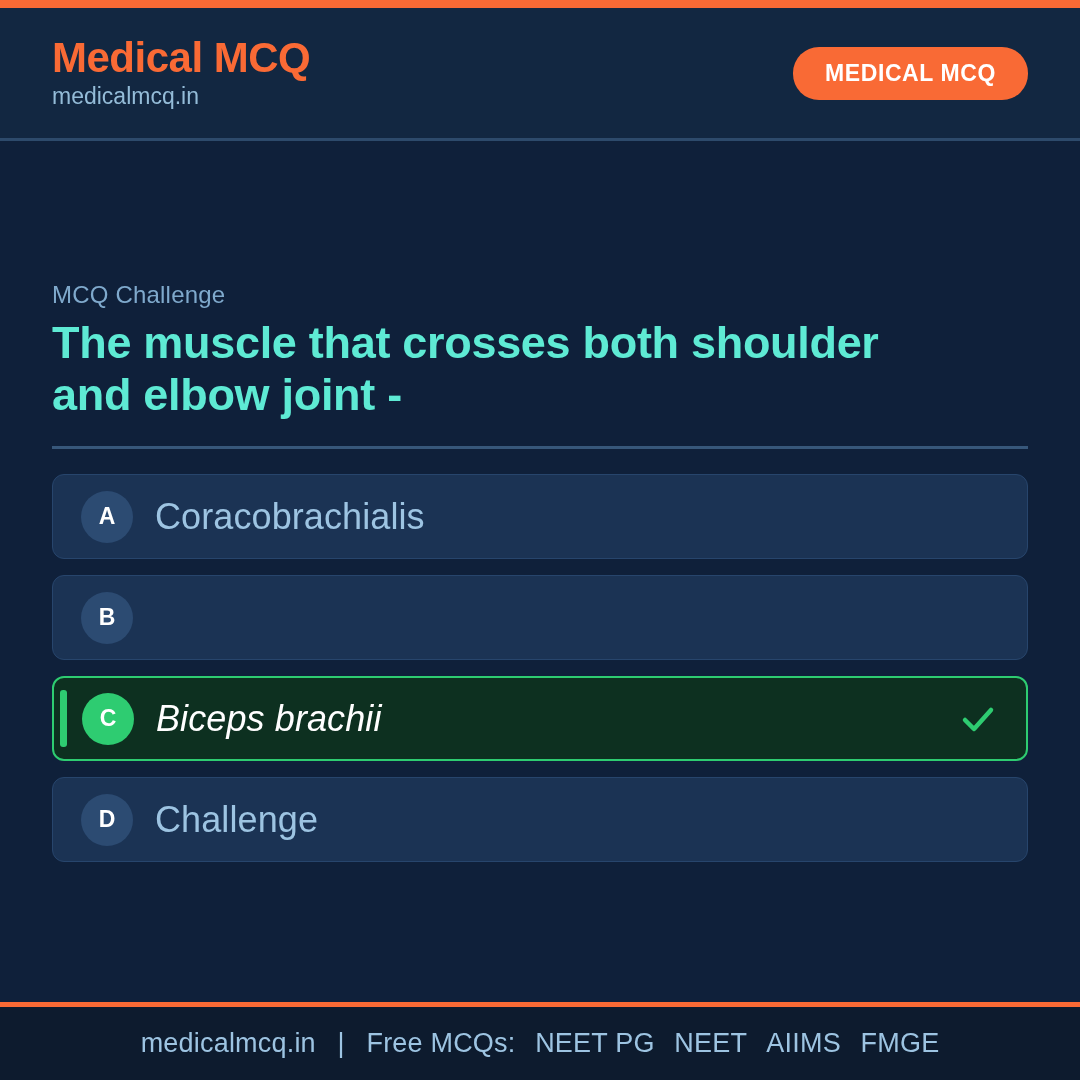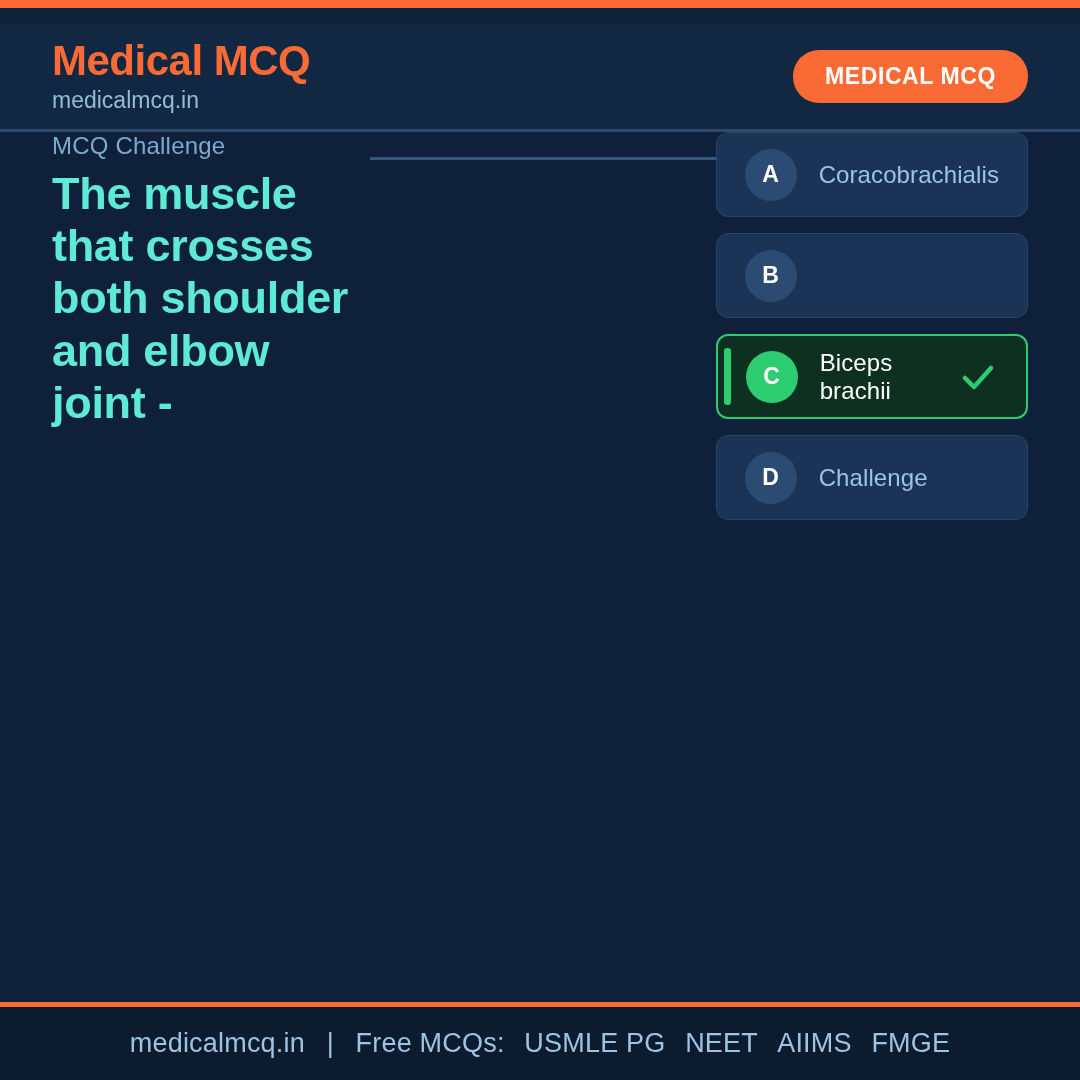--- a/index.html
+++ b/index.html
@@ -29,30 +29,29 @@
   .top-accent {
     height: 8px;
     width: 100%;
     background: #f96a35;
     flex: 0 0 auto;
   }
 
   
   .header {
     flex: 0 0 auto;
-    height: 108px;
+    height: 133px;
     background: #122741;
     border-bottom: 3px solid #2b4straightline;
     border-bottom: 3px solid #2d4a6b;
     display: flex;
     align-items: center;
     justify-content: space-between;
     padding: 0 52px;
     position: relative;
-    margin-top: 16px;
   }
 
   .brand {
     display: flex;
     flex-direction: column;
     justify-content: center;
   }
 
   .brand-title {
     font-size: 42px;
@@ -79,21 +78,21 @@
     border-radius: 26px;
     white-space: nowrap;
   }
 
   
   .main {
     flex: 1 1 auto;
     background: #0f203a;
     padding: 0 52px;
     display: flex;
-    flex-direction: row;
+    flex-direction: column;
     justify-content: center;
     position: relative;
   }
 
   .question-block {
     margin-bottom: 0;
   }
 
   .kicker {
     font-size: 24px;
@@ -167,28 +166,29 @@
     justify-content: center;
     margin-right: 22px;
   }
 
   .option.correct .badge {
     background: #2ecc71;
     color: #ffffff;
   }
 
   .opt-text {
-    font-size: 24px;
+    font-size: 36px;
     color: #9dc4e2;
     letter-spacing: 0.1px;
     flex: 1 1 auto;
   }
 
   .option.correct .opt-text {
     color: #ffffff;
+    font-style: italic;
   }
 
   .check {
     width: 40px;
     height: 40px;
     flex: 0 0 auto;
     display: flex;
     align-items: center;
     justify-content: center;
   }
@@ -269,21 +269,21 @@
 
     </div>
   </div>
 
   <div class="footer">
     <div class="footer-text">
       <span>medicalmcq.in</span>
       <span class="footer-sep">|</span>
       <span>Free MCQs:</span>
       <span class="footer-exams">
-        <span>USMLE PG</span>
+        <span>NEET PG</span>
         <span>NEET</span>
         <span>AIIMS</span>
         <span>FMGE</span>
       </span>
     </div>
   </div>
 
 </div>
 
 </body></html>

